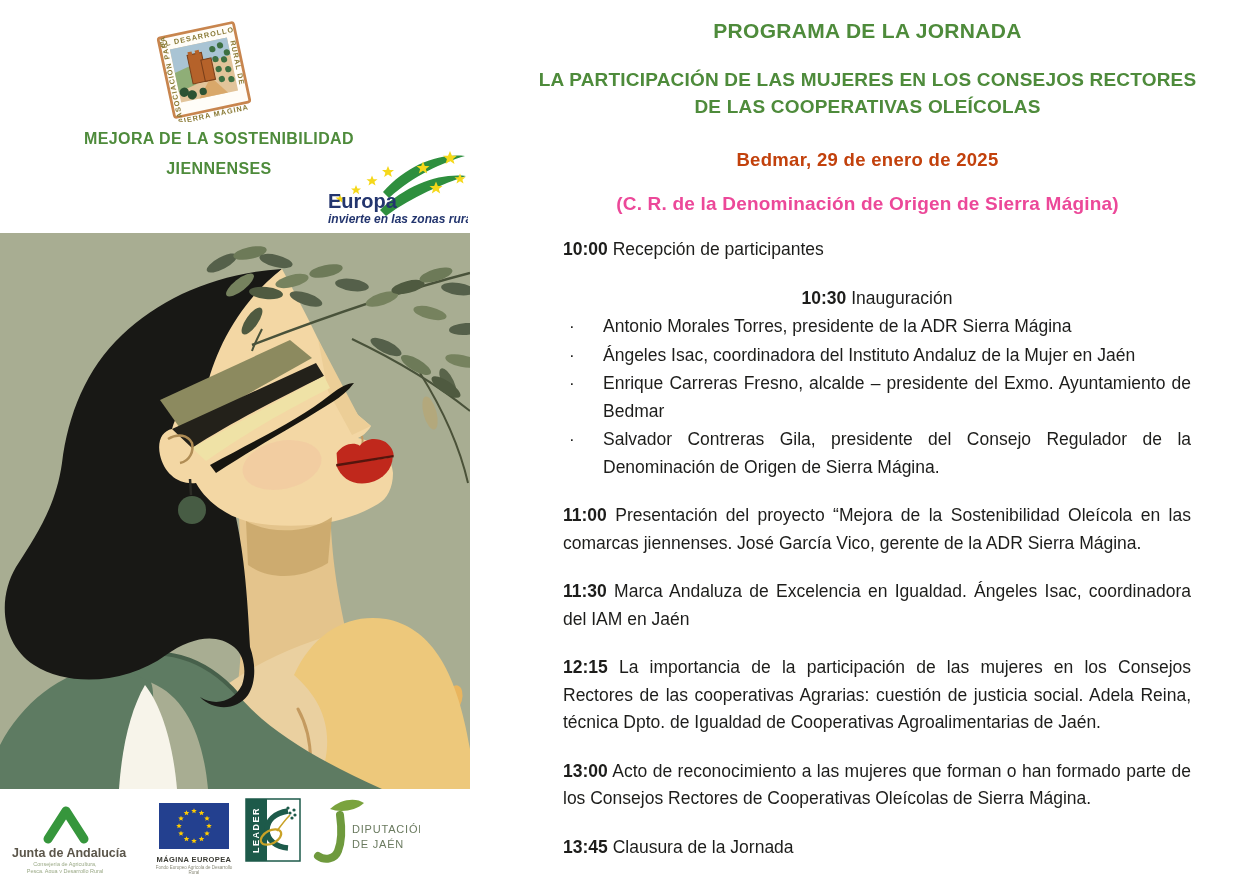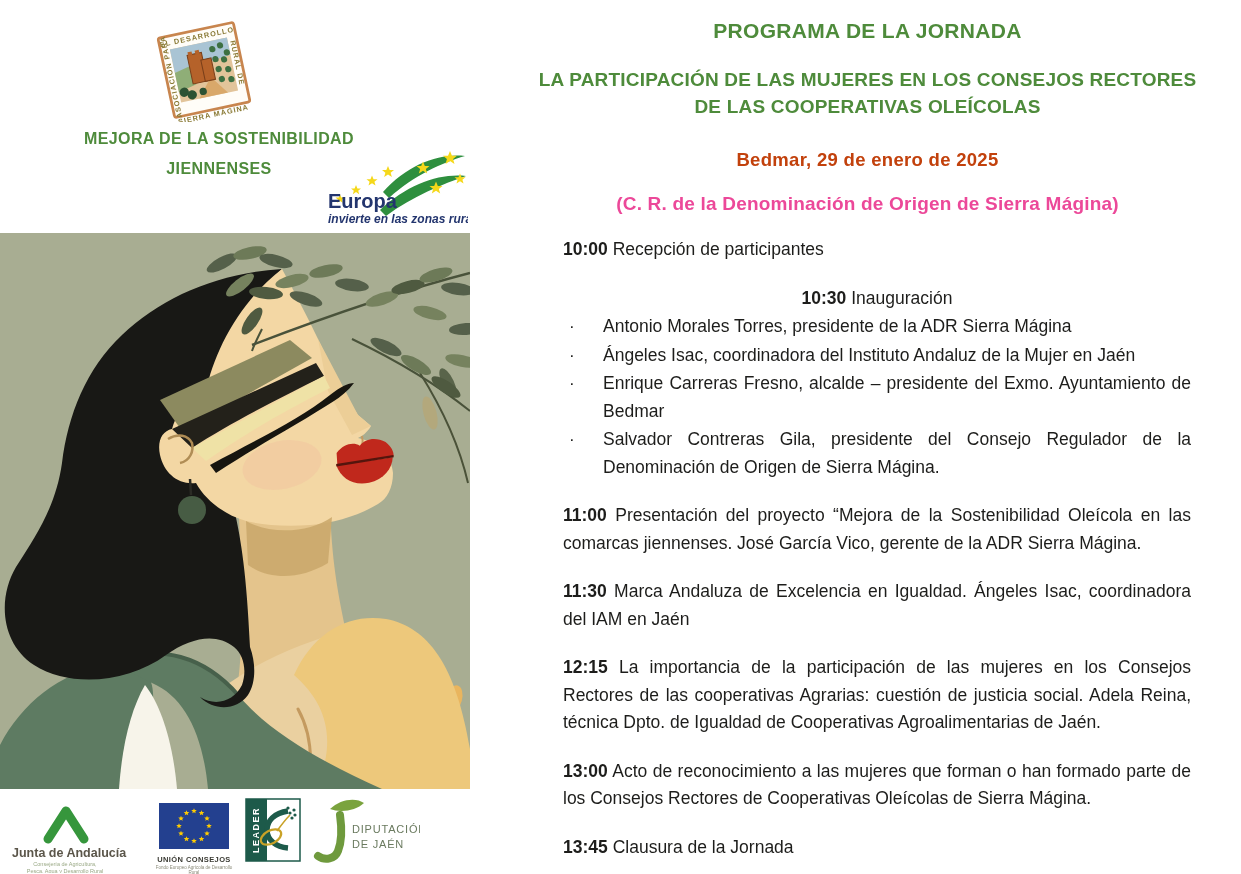--- a/index.html
+++ b/index.html
@@ -216,21 +216,21 @@
             <use href="#st" transform="translate(48,30.5) scale(0.55)"></use>
             <use href="#st" transform="translate(42.5,36) scale(0.55)"></use>
             <use href="#st" transform="translate(35,38) scale(0.55)"></use>
             <use href="#st" transform="translate(27.5,36) scale(0.55)"></use>
             <use href="#st" transform="translate(22,30.5) scale(0.55)"></use>
             <use href="#st" transform="translate(20,23) scale(0.55)"></use>
             <use href="#st" transform="translate(22,15.5) scale(0.55)"></use>
             <use href="#st" transform="translate(27.5,10) scale(0.55)"></use>
           </g>
         </svg>
-        <div class="lbl">UNIÓN CONSEJOS</div>
+        <div class="lbl">MÁGINA EUROPEA</div>
         <div class="sub">Fondo Europeo Agrícola de Desarrollo Rural</div>
       </div>
 
       <div class="leader">
         <svg viewBox="0 0 58 70" width="58" height="70">
           <rect x="2" y="2" width="54" height="62" fill="#ffffff" stroke="#1d5a4a" stroke-width="1.5"></rect>
           <rect x="2" y="2" width="21" height="62" fill="#1d5a4a"></rect>
           <text transform="rotate(-90 12 33)" x="12" y="36" font-size="9" font-weight="700" letter-spacing="1.5" fill="#ffffff" text-anchor="middle">LEADER</text>
           <path d="M 44,14 C 30,16 23,24 23,33 C 23,43 32,50 44,51" stroke="#1d5a4a" stroke-width="5.5" fill="none"></path>
           <ellipse cx="27" cy="40" rx="11" ry="6.5" fill="none" stroke="#c9a227" stroke-width="2.2" transform="rotate(-28 27 40)"></ellipse>

